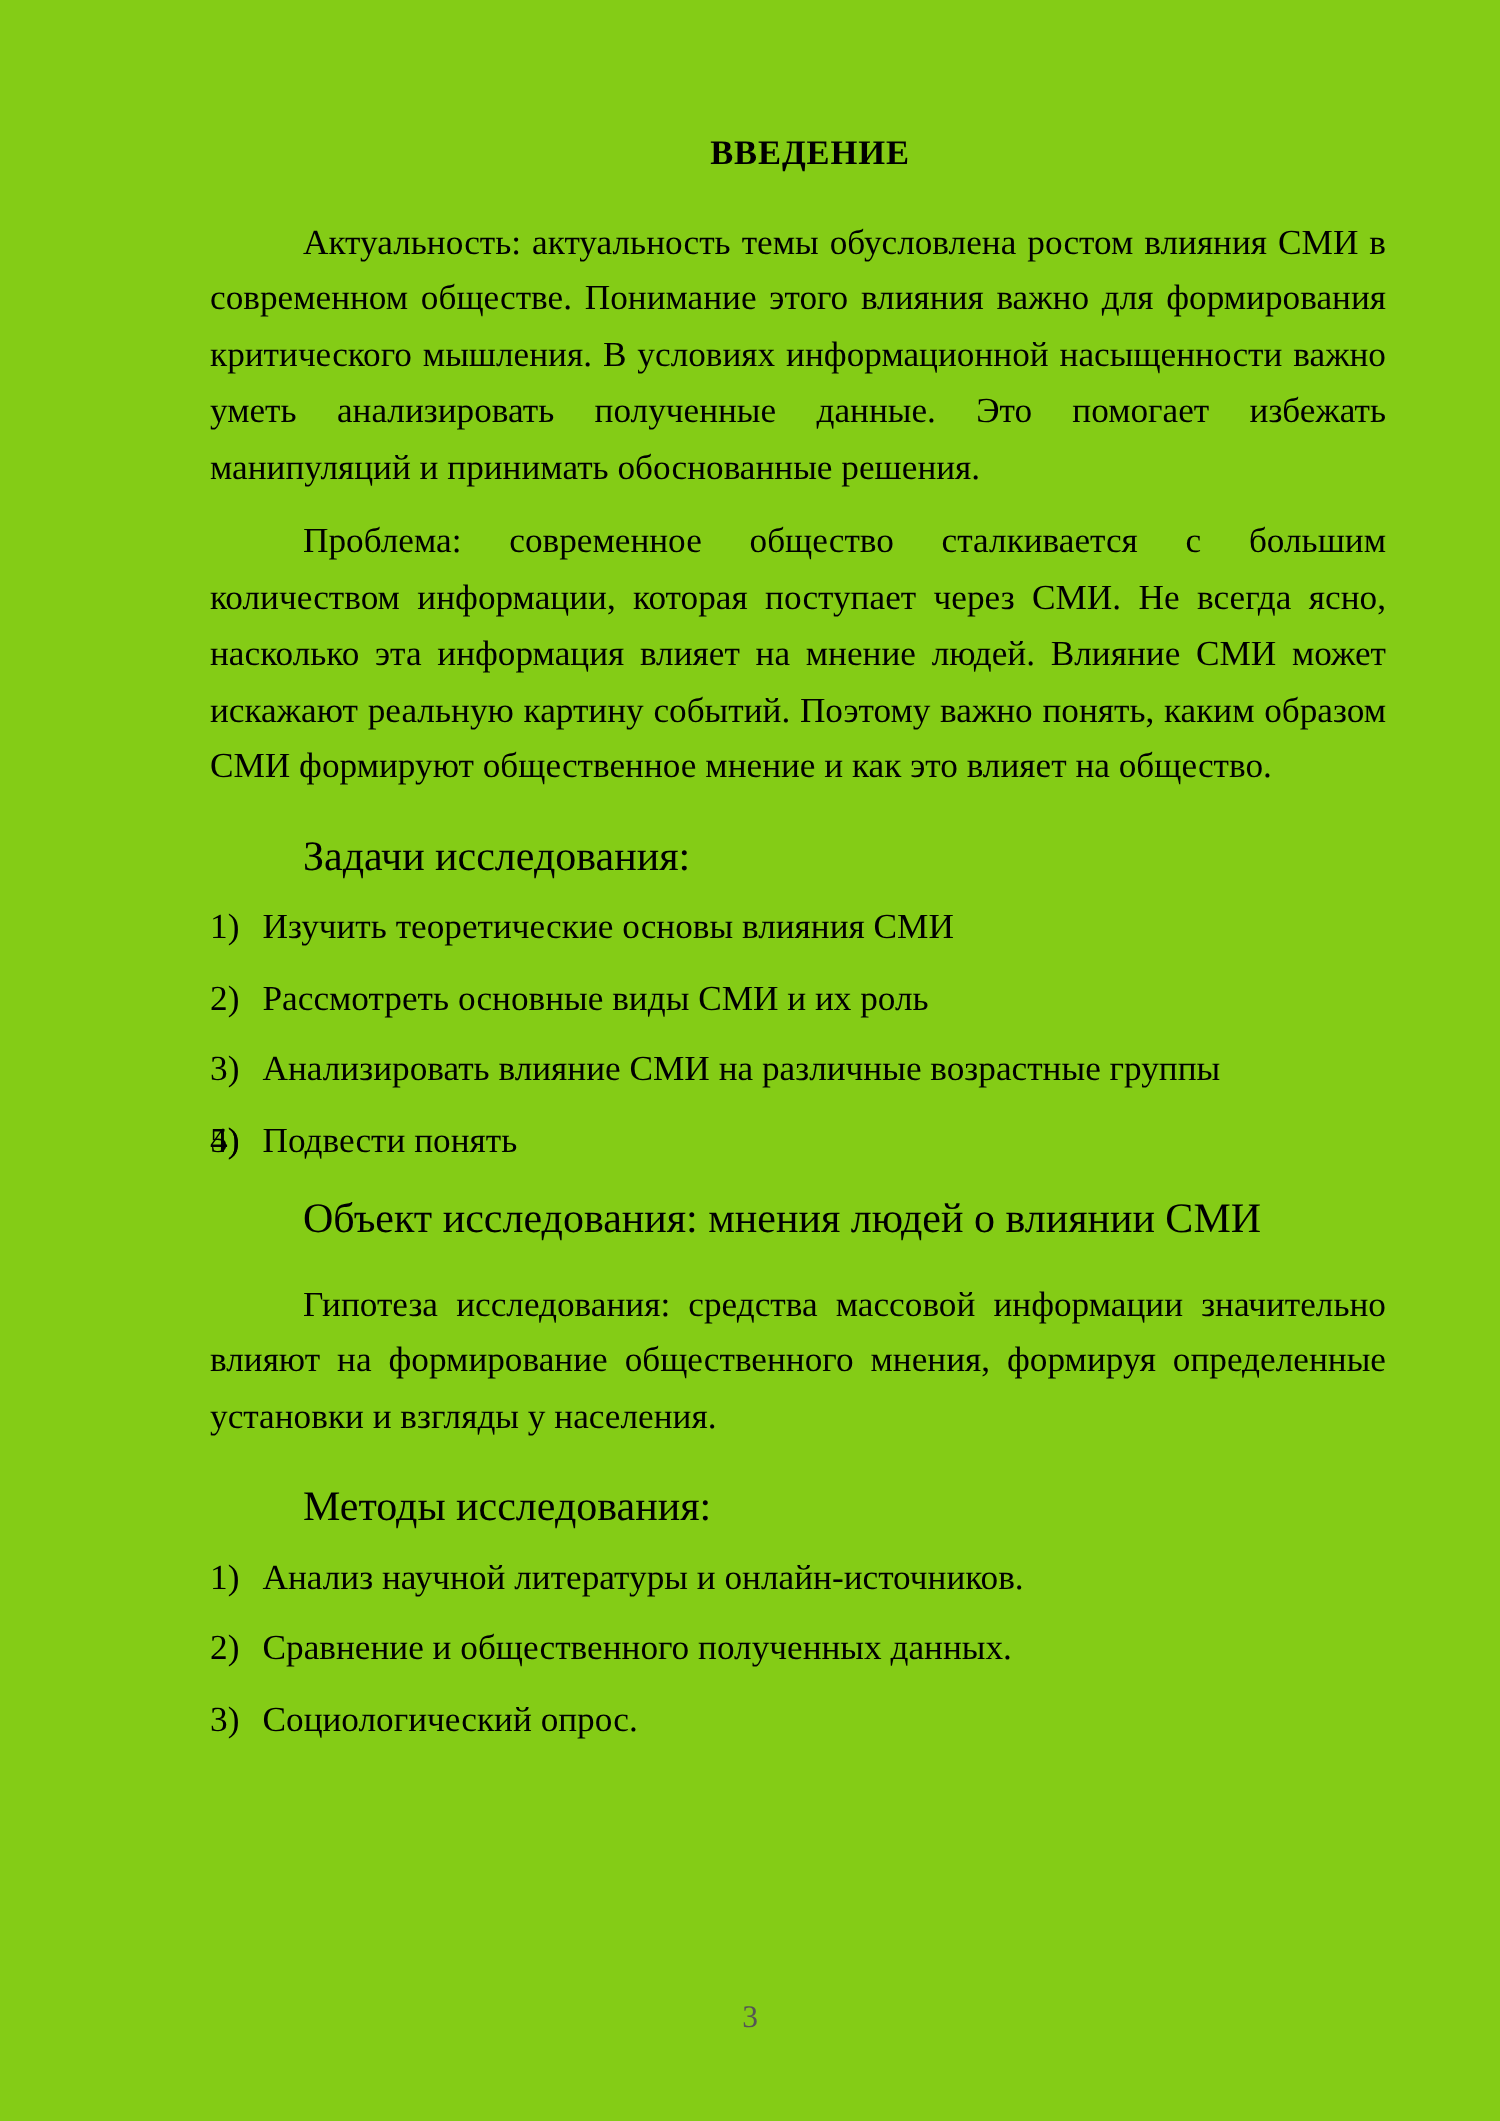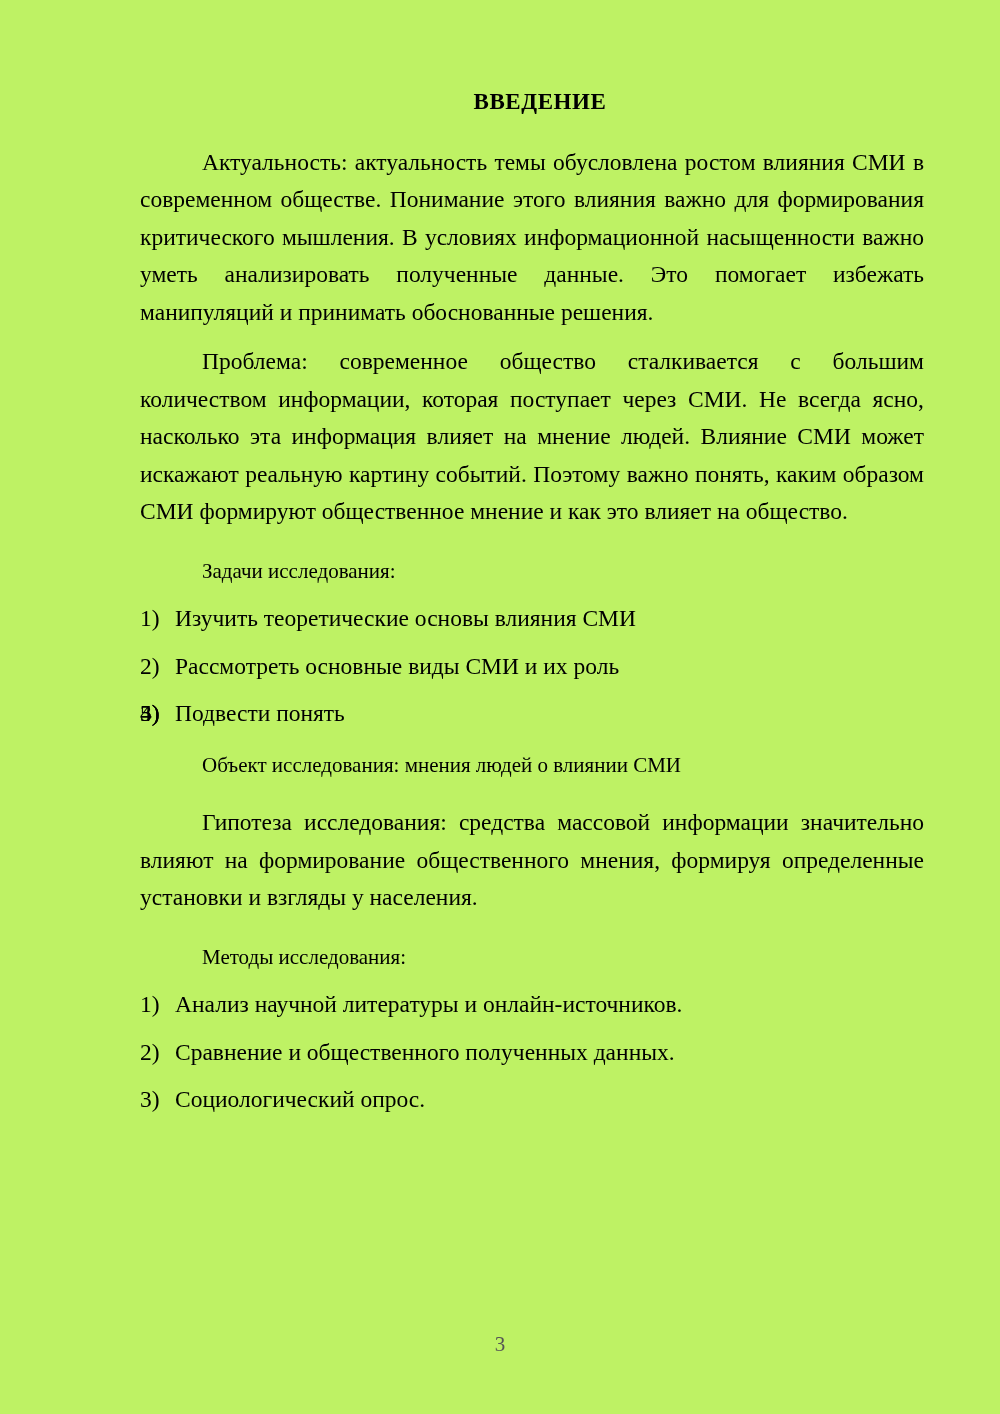--- a/index.html
+++ b/index.html
@@ -16,21 +16,21 @@
     color: #000000;
     overflow: hidden;
   }
 
   .page {
     position: absolute;
     left: 0;
     top: 0;
     width: 1000px;
     height: 1414px;
-    background: #bef264;
+    background: #84cc16;
   }
 
   .content {
     position: absolute;
     left: 140px;
     top: 88px;
     width: 800px;
   }
 
   .doc-title {
@@ -51,21 +51,21 @@
     margin: 0 16px 12px 0;
     hyphens: none;
   }
 
   p.para:last-of-type {
     margin-bottom: 0;
   }
 
   
   p.line-indent {
-    font-size: 21px;
+    font-size: 28px;
     line-height: 37.5px;
     text-align: left;
     text-indent: 62px;
     margin: 0;
     padding: 0;
   }
 
   .spacer-sm { height: 10px; }
   .spacer-md { height: 14px; }
 
@@ -129,20 +129,21 @@
       <li>
         <span class="marker">1)</span>
         <span>Изучить теоретические основы влияния СМИ</span>
       </li>
       <li>
         <span class="marker">2)</span>
         <span>Рассмотреть основные виды СМИ и их роль</span>
       </li>
       <li>
         <span class="marker">3)</span>
+        <span>Анализировать влияние СМИ на различные возрастные группы</span>
       </li>
       <li>
         <span class="marker">4)</span>
       </li>
       <li>
         <span class="marker">5)</span>
         <span>Подвести понять</span>
       </li>
     </ol>
 

